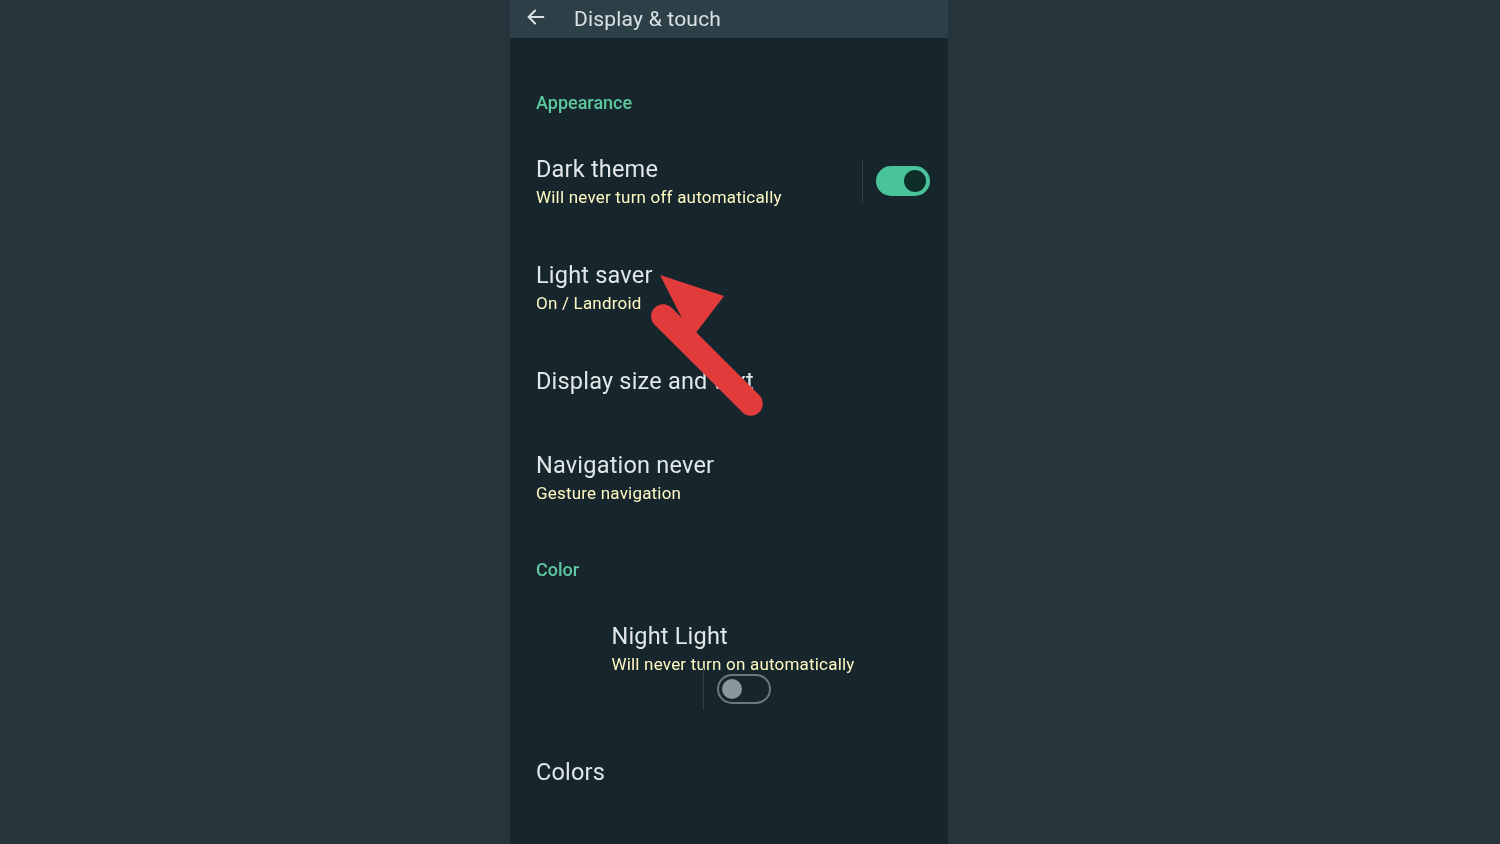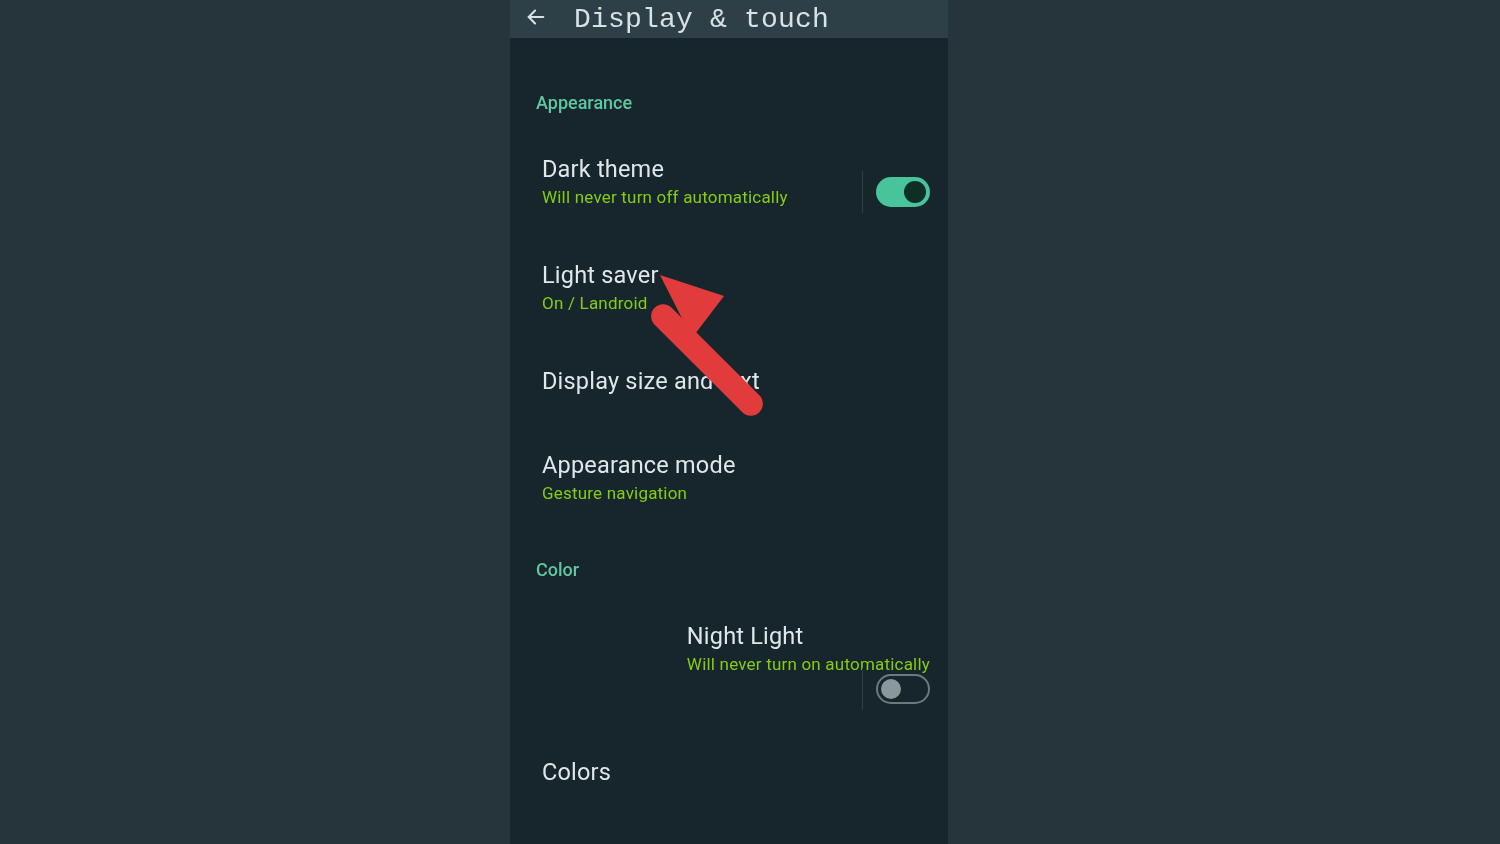--- a/index.html
+++ b/index.html
@@ -25,57 +25,55 @@
     gap:24px;
   }
   .back-btn{
     width:28px;height:28px;
     display:flex;align-items:center;justify-content:center;
     cursor:pointer;
     color:#d8e1e3;
   }
   .back-btn svg{width:22px;height:22px;}
   .topbar-title{
-    font-size:28px;
+    font-size:21px;
     color:#d8e1e3;
     font-weight:400;
     letter-spacing:0.2px;
-    font-family:Liberation Mono, monospace;
   }
   .content{
     padding:0 0 20px 0;
   }
   .section-header{
     color:#5fc7a0;
     font-size:18px;
     font-weight:500;
     padding:54px 38px 0 26px;
   }
   .section-header.color-hdr{
     padding-top:56px;
   }
   .row{
     display:flex;
-    align-items:flex-end;
+    align-items:center;
     padding:0 18px 0 26px;
     position:relative;
-    margin-left:6px;
   }
   .row .labels{
     flex:1;
     min-width:0;
   }
   .item-title{
     color:#e1e7e8;
     font-size:23.5px;
     font-weight:400;
     letter-spacing:0.2px;
   }
   .item-sub{
-    color:#84cc16;
+    color:#fef9c3;
     font-size:17px;
     margin-top:4px;
     letter-spacing:0.2px;
   }
   .row.dark-theme{ padding-top:42px; }
   .row.screensaver{ padding-top:54px; }
   .row.display-size{ padding-top:54px; }
   .row.nav-mode{ padding-top:56px; }
   .row.night-light{ padding-top:42px;flex-direction:column; }
   .row.colors{ padding-top:54px; }
@@ -171,21 +169,21 @@
     </div>
 
     <div class="row display-size">
       <div class="labels">
         <div class="item-title">Display size and text</div>
       </div>
     </div>
 
     <div class="row nav-mode">
       <div class="labels">
-        <div class="item-title">Appearance mode</div>
+        <div class="item-title">Navigation never</div>
         <div class="item-sub">Gesture navigation</div>
       </div>
     </div>
 
     <div class="section-header color-hdr">Color</div>
 
     <div class="row night-light">
       <div class="labels">
         <div class="item-title">Night Light</div>
         <div class="item-sub">Will never turn on automatically</div>

